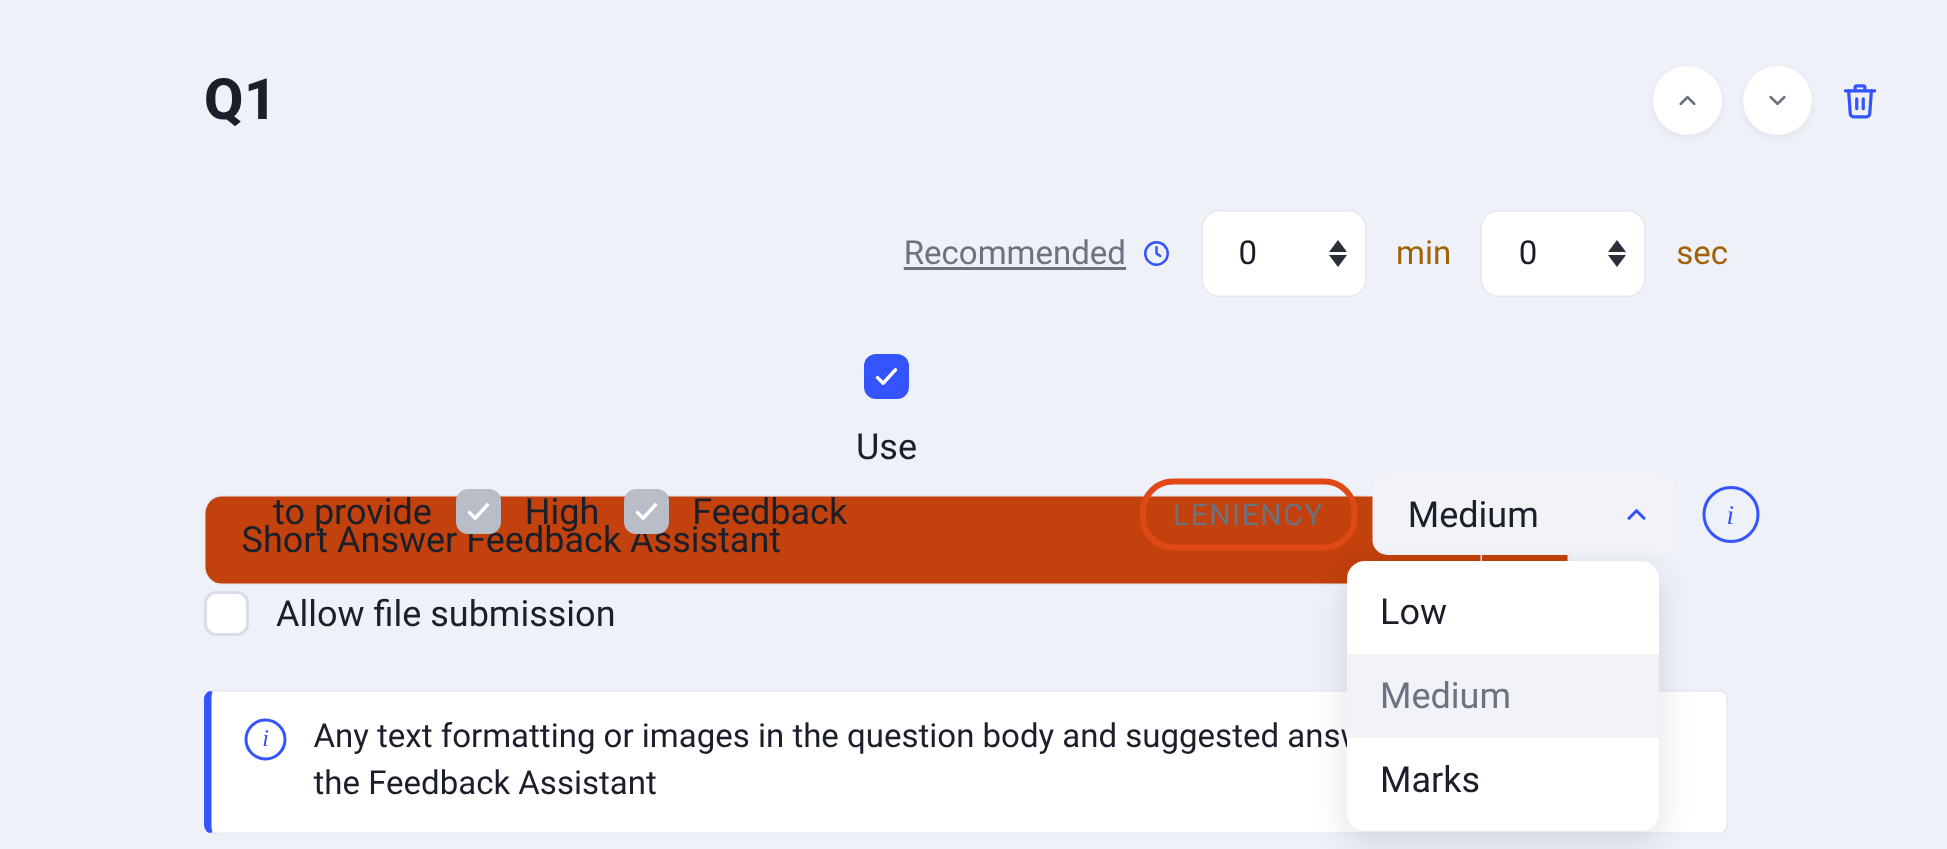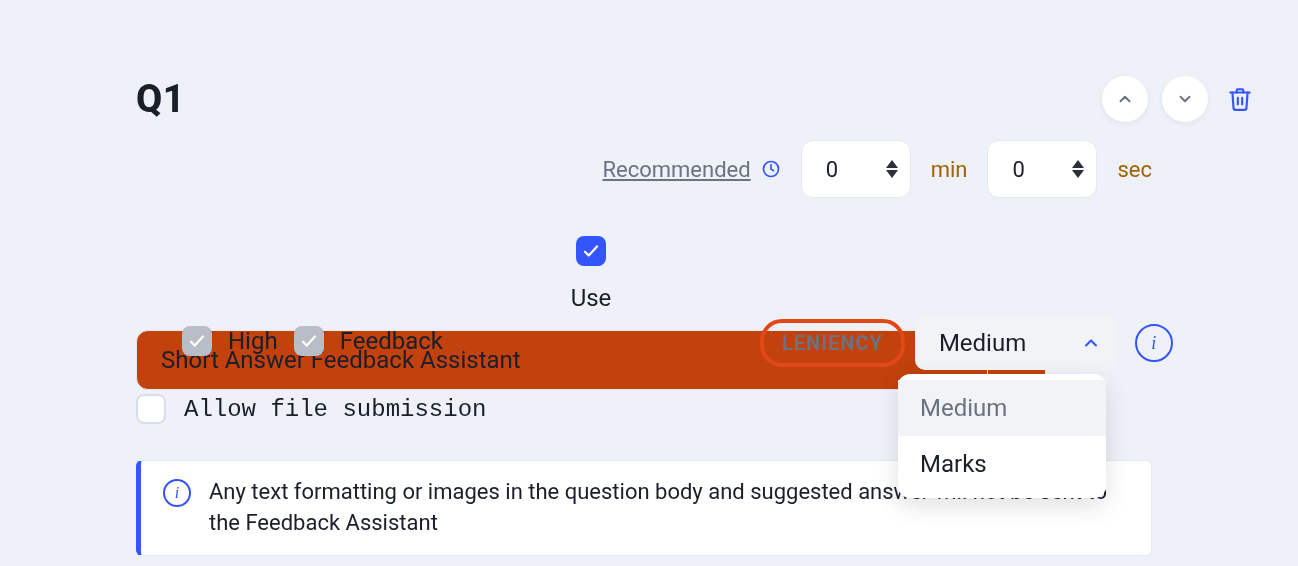--- a/index.html
+++ b/index.html
@@ -19,21 +19,20 @@
     height: 566px;
   }
   .header {
     position: absolute;
     left: 136px;
     top: 44px;
     right: 40px;
     display: flex;
     align-items: center;
     justify-content: space-between;
-    margin-top: 32px;
   }
   .q-title {
     font-size: 38px;
     font-weight: 800;
     letter-spacing: 0.5px;
   }
   .header-actions {
     display: flex;
     align-items: center;
     gap: 14px;
@@ -166,21 +165,21 @@
     left: 760px;
     display: flex;
     align-items: center;
     gap: 10px;
   }
   .leniency-badge {
     border: 4px solid #e04917;
     border-radius: 22px;
     padding: 8px 18px;
     color: #6b7280;
-    font-weight: 700;
+    font-weight: 400;
     letter-spacing: 1px;
     font-size: 20px;
   }
   .leniency-select {
     background: #f2f3f7;
     border-radius: 10px;
     height: 54px;
     display: flex;
     align-items: center;
   }
@@ -228,21 +227,20 @@
     color: #6b7280;
   }
 
   .file-row {
     position: absolute;
     left: 136px;
     top: 394px;
     display: flex;
     align-items: center;
     gap: 18px;
-    font-family: Liberation Mono, monospace;
   }
 
   .info-panel {
     position: absolute;
     left: 136px;
     right: 146px;
     top: 460px;
     background: #fff;
     border: 1px solid #e6e8ef;
     border-left: 5px solid #3354ff;
@@ -346,20 +344,21 @@
       <div class="sel-text">Short Answer Feedback Assistant</div>
       <div class="sel-caret">
         <svg width="20" height="20" viewBox="0 0 24 24" fill="none" stroke="#3354ff" stroke-width="2.5" stroke-linecap="round" stroke-linejoin="round">
             <polyline points="6 9 12 15 18 9"></polyline>
           </svg>
       </div>
     </div>
   </div>
 
   <div class="provide-row">
+    <div class="lbl">to provide</div>
     <div class="cb grey">
       <svg width="18" height="18" viewBox="0 0 24 24" fill="none" stroke-width="3" stroke-linecap="round" stroke-linejoin="round">
           <polyline points="4 13 9 18 20 6"></polyline>
         </svg>
     </div>
     <div class="lbl">High</div>
     <div class="cb grey">
       <svg width="18" height="18" viewBox="0 0 24 24" fill="none" stroke-width="3" stroke-linecap="round" stroke-linejoin="round">
           <polyline points="4 13 9 18 20 6"></polyline>
         </svg>
@@ -376,20 +375,21 @@
             <polyline points="6 15 12 9 18 15"></polyline>
           </svg>
       </div>
     </div>
     <div class="info-btn">
       <span>i</span>
     </div>
   </div>
 
   <div class="dropdown">
+    <div class="item">Low</div>
     <div class="item selected">Medium</div>
     <div class="item">Marks</div>
   </div>
 
   <div class="file-row">
     <div class="cb empty"></div>
     <div class="lbl">Allow file submission</div>
   </div>
 
   <div class="info-panel">

